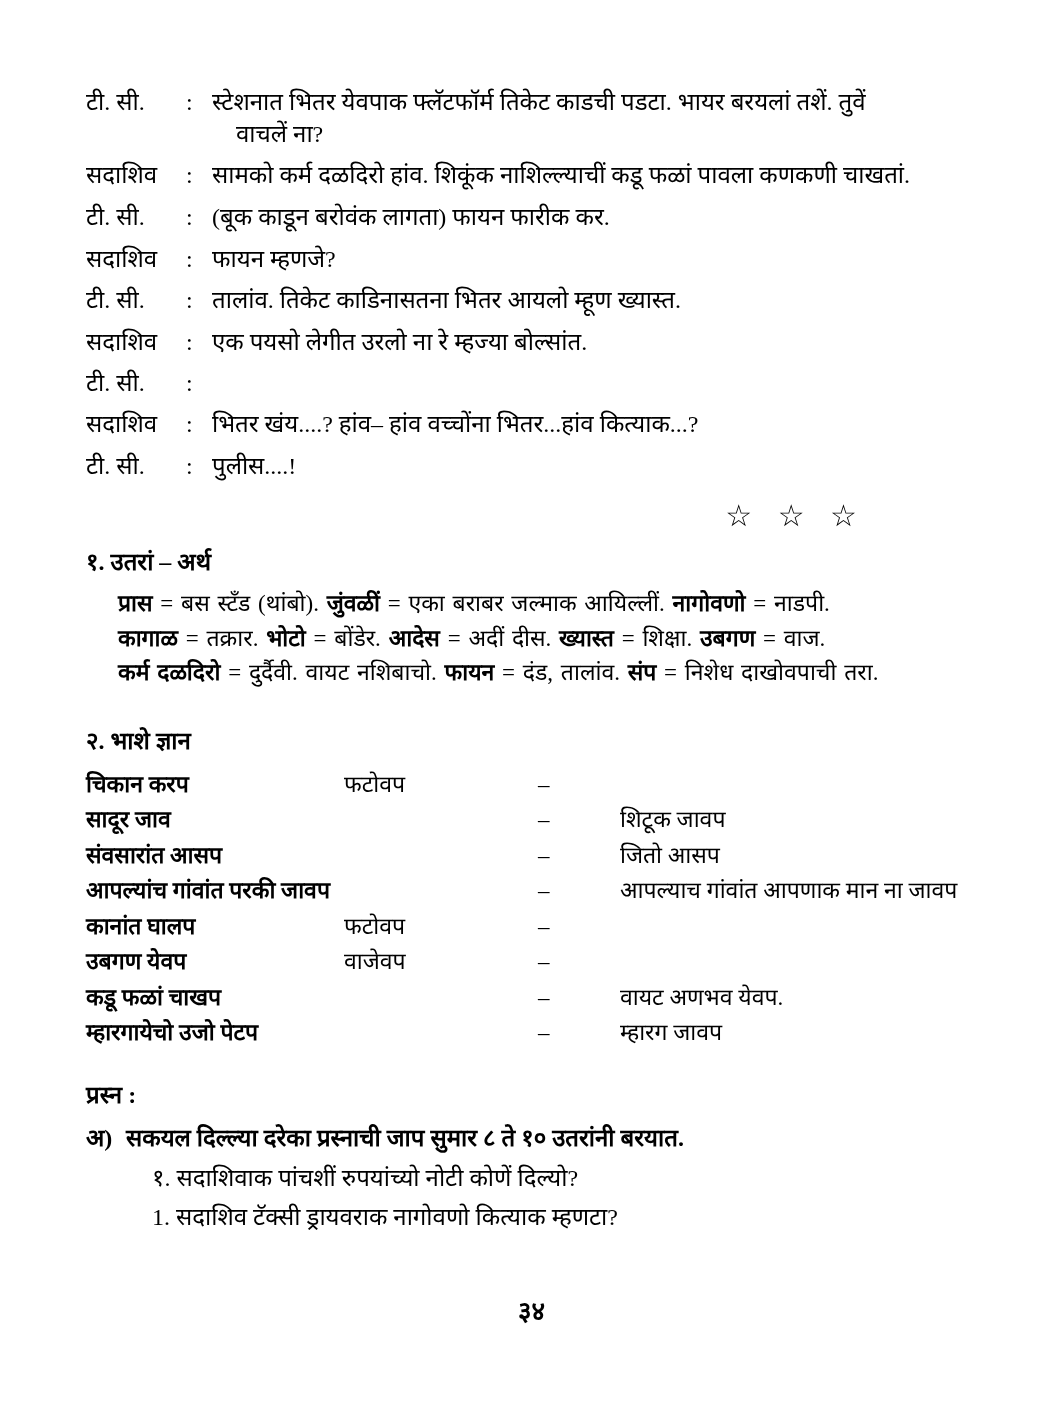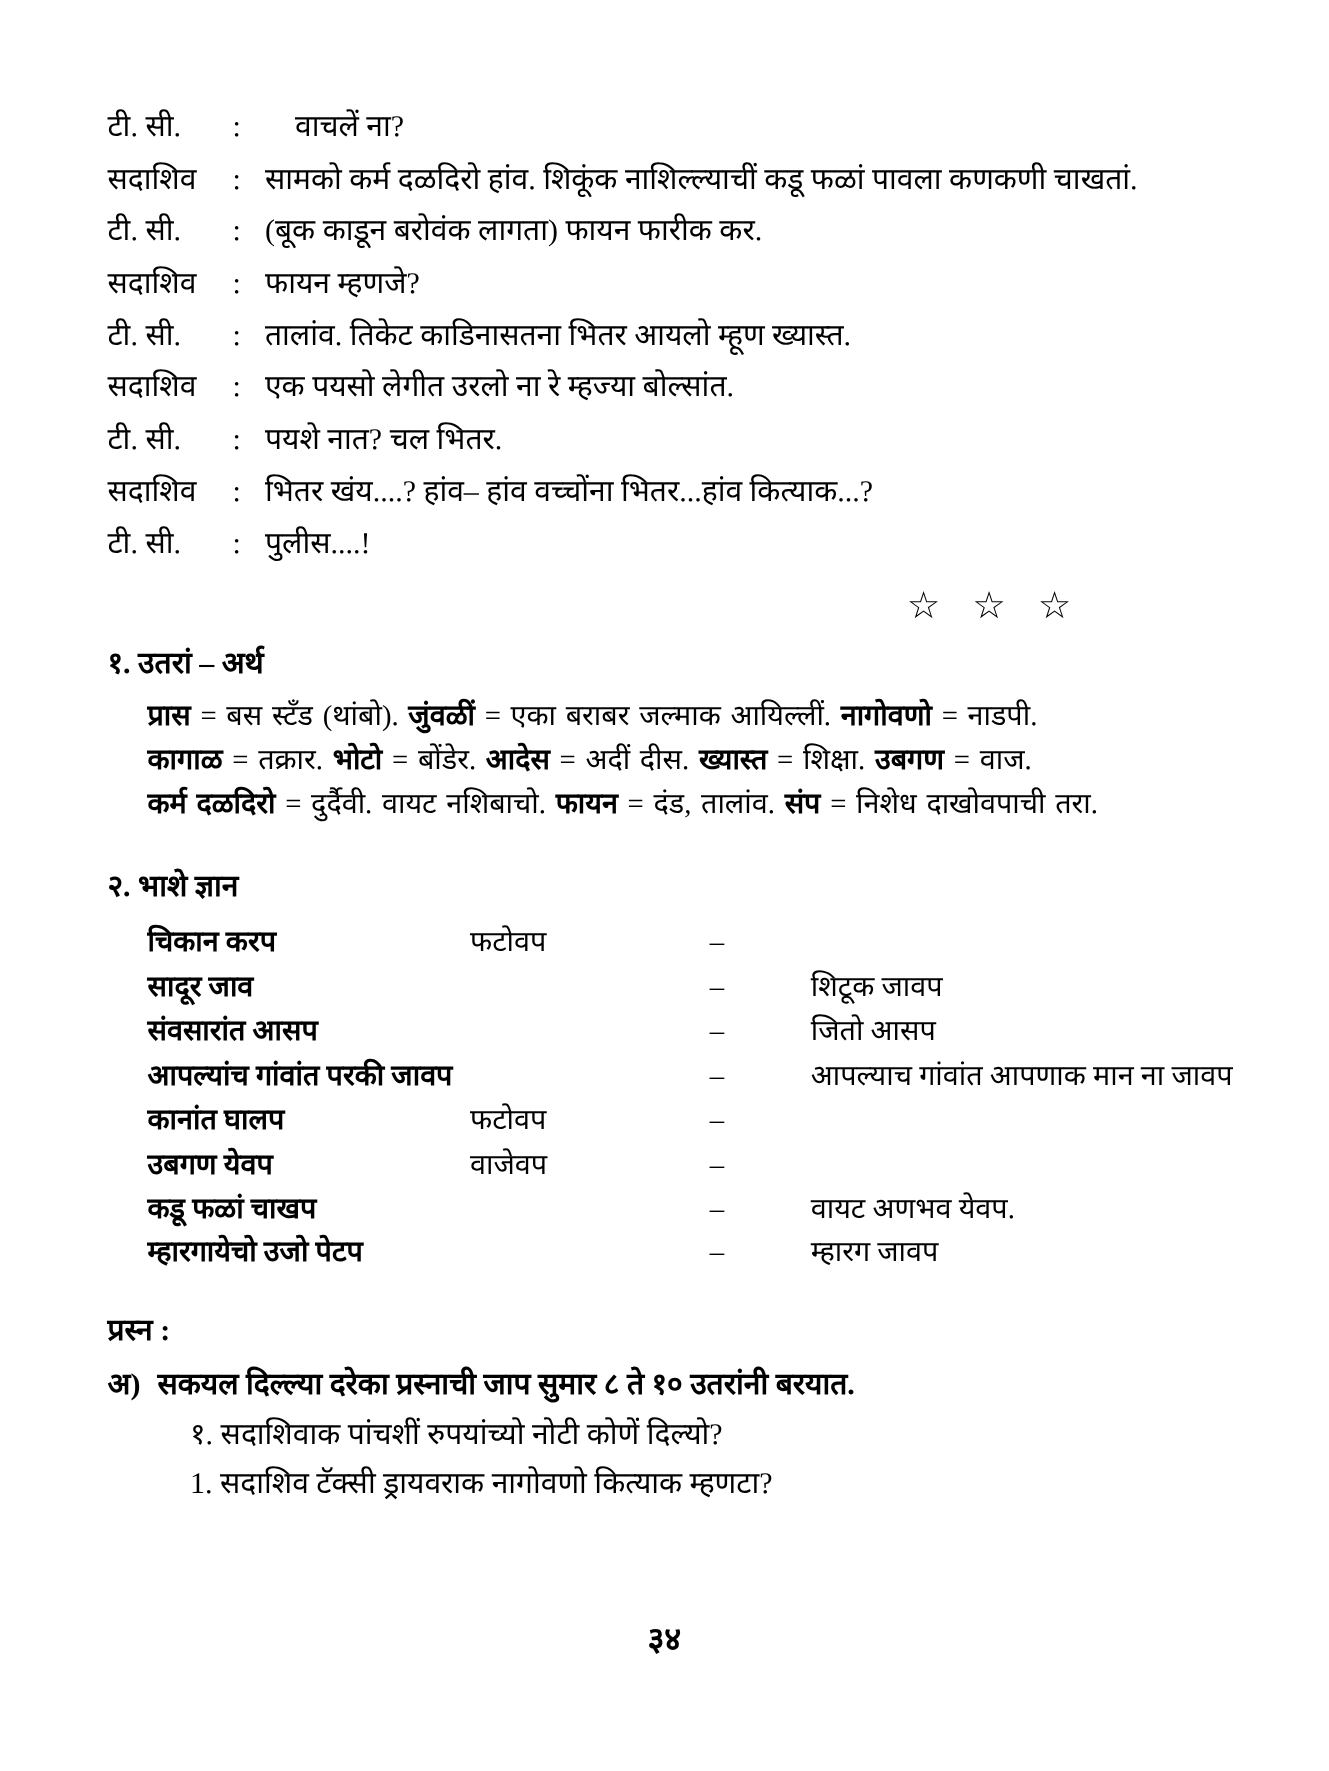--- a/index.html
+++ b/index.html
@@ -92,21 +92,20 @@
     line-height: 1.42;
     margin-bottom: 2px;
     word-spacing: 2px;
   }
   .vocab-line b {
     font-weight: bold;
   }
 
   
   .idiom-table {
-    margin-left: 32px;
     margin-top: 6px;
     border-collapse: collapse;
   }
   .idiom-table td {
     font-size: 23px;
     line-height: 1.28;
     padding: 3px 0;
     vertical-align: baseline;
     white-space: nowrap;
   }
@@ -172,21 +171,21 @@
 <body>
 
 <div class="page">
   <div class="content">
 
     <div class="dialogue">
 
       <div class="dlg-row">
         <span class="dlg-speaker">टी. सी.</span>
         <span class="dlg-colon">:</span>
-        <span class="dlg-text"><span class="wrapline">वाचलें ना?</span></span>
+        <span class="dlg-text"><span>स्टेशनात भितर येवपाक फ्लॅटफॉर्म तिकेट काडची पडटा. भायर बरयलां तशें. तुवें</span><span class="wrapline">वाचलें ना?</span></span>
       </div>
 
       <div class="dlg-row">
         <span class="dlg-speaker">सदाशिव</span>
         <span class="dlg-colon">:</span>
         <span class="dlg-text">सामको कर्म दळदिरो हांव. शिकूंक नाशिल्ल्याचीं कडू फळां पावला कणकणी चाखतां.</span>
       </div>
 
       <div class="dlg-row">
         <span class="dlg-speaker">टी. सी.</span>
@@ -208,21 +207,20 @@
 
       <div class="dlg-row">
         <span class="dlg-speaker">सदाशिव</span>
         <span class="dlg-colon">:</span>
         <span class="dlg-text">एक पयसो लेगीत उरलो ना रे म्हज्या बोल्सांत.</span>
       </div>
 
       <div class="dlg-row">
         <span class="dlg-speaker">टी. सी.</span>
         <span class="dlg-colon">:</span>
-        <span class="dlg-text">पयशे नात? चल भितर.</span>
       </div>
 
       <div class="dlg-row">
         <span class="dlg-speaker">सदाशिव</span>
         <span class="dlg-colon">:</span>
         <span class="dlg-text">भितर खंय....? हांव– हांव वच्चोंना भितर...हांव कित्याक...?</span>
       </div>
 
       <div class="dlg-row">
         <span class="dlg-speaker">टी. सी.</span>

